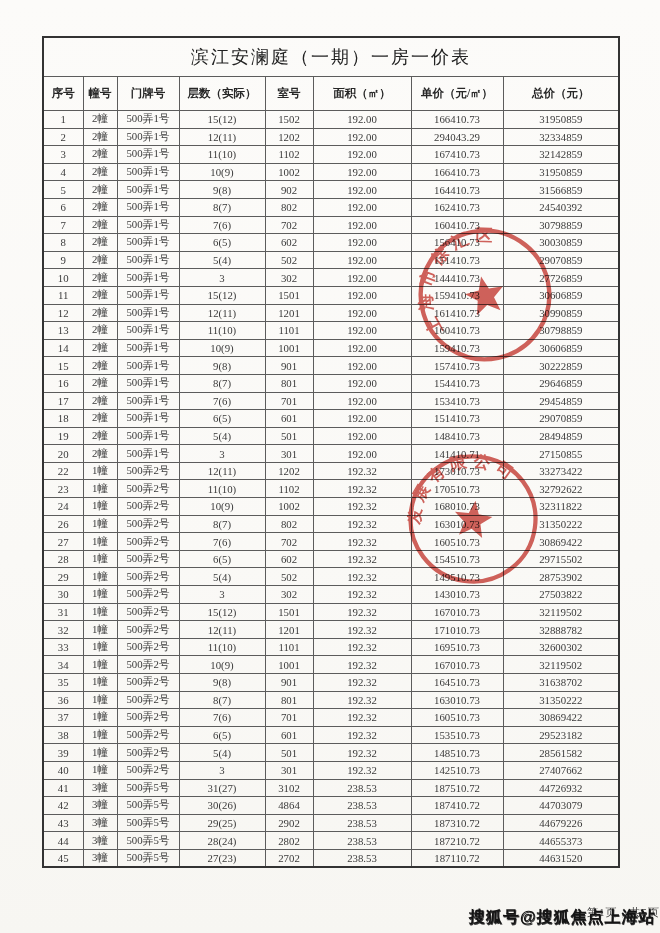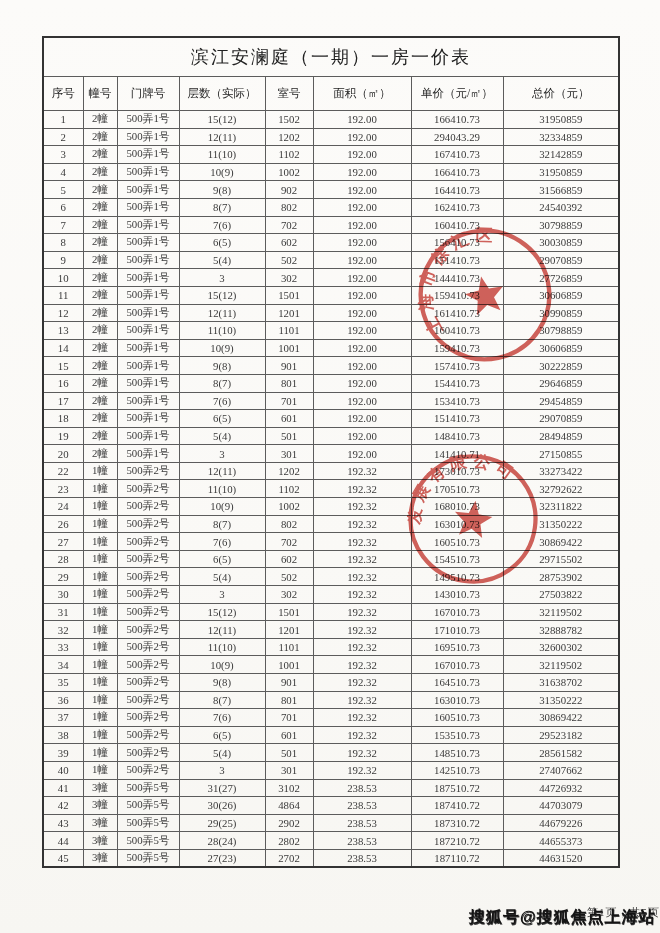--- a/index.html
+++ b/index.html
@@ -18,21 +18,21 @@
   table.price-table td,table.price-table th{
     border:1px solid #5c5c5c;
     text-align:center;vertical-align:middle;
     padding:0;overflow:hidden;white-space:nowrap;
   }
   table.price-table{border:2px solid #333;}
   tr.title-row td{
     height:38px;font-size:18px;font-weight:normal;letter-spacing:2px;color:#222;
   }
   tr.header-row th{
-    height:33px;font-size:11.5px;font-weight:normal;color:#262626;
+    height:33px;font-size:11.5px;font-weight:bold;color:#262626;
   }
   tbody tr{height:17.6px;}
   tbody td{font-size:10.8px;color:#3a3a3a;}
   .footer-line{
     position:absolute;left:0;top:905px;width:660px;text-align:right;
     font-size:11px;color:#3d3d3d;letter-spacing:1px;
   }
   .watermark{
     position:absolute;right:4px;bottom:5px;
     font-family:"Liberation Sans","DejaVu Sans",sans-serif;

